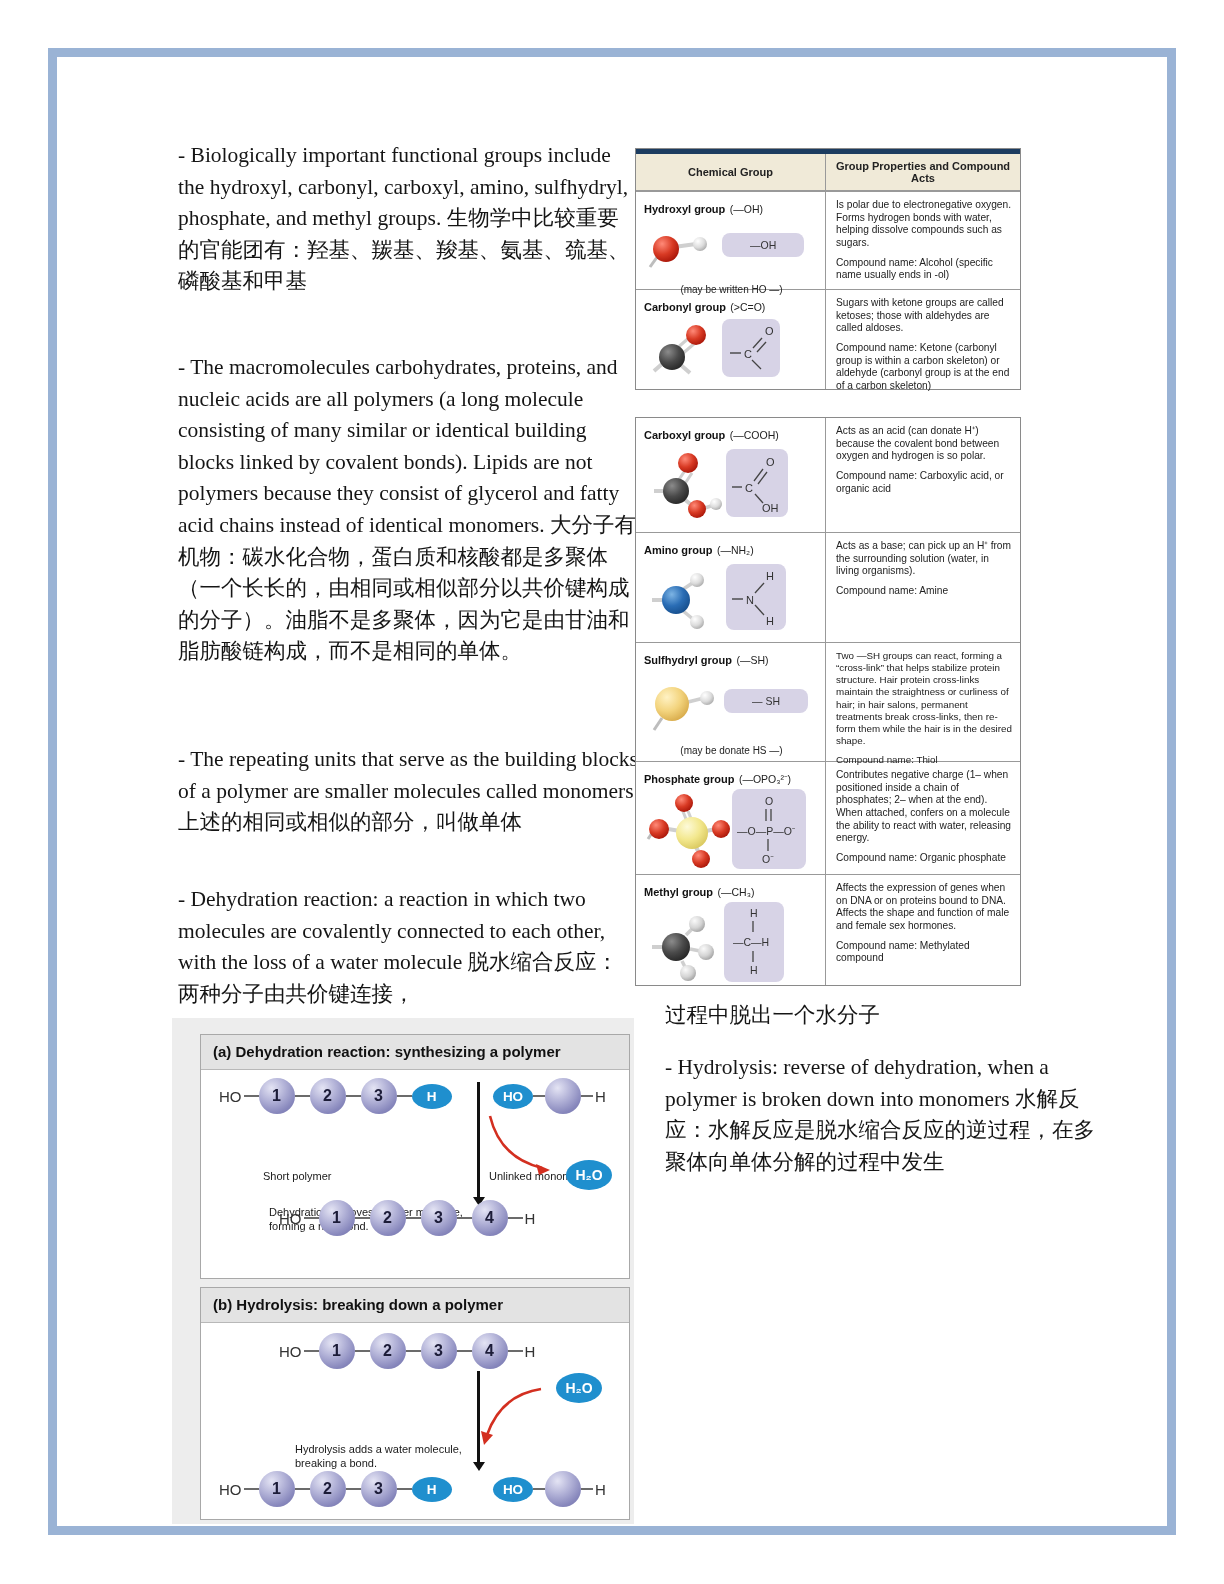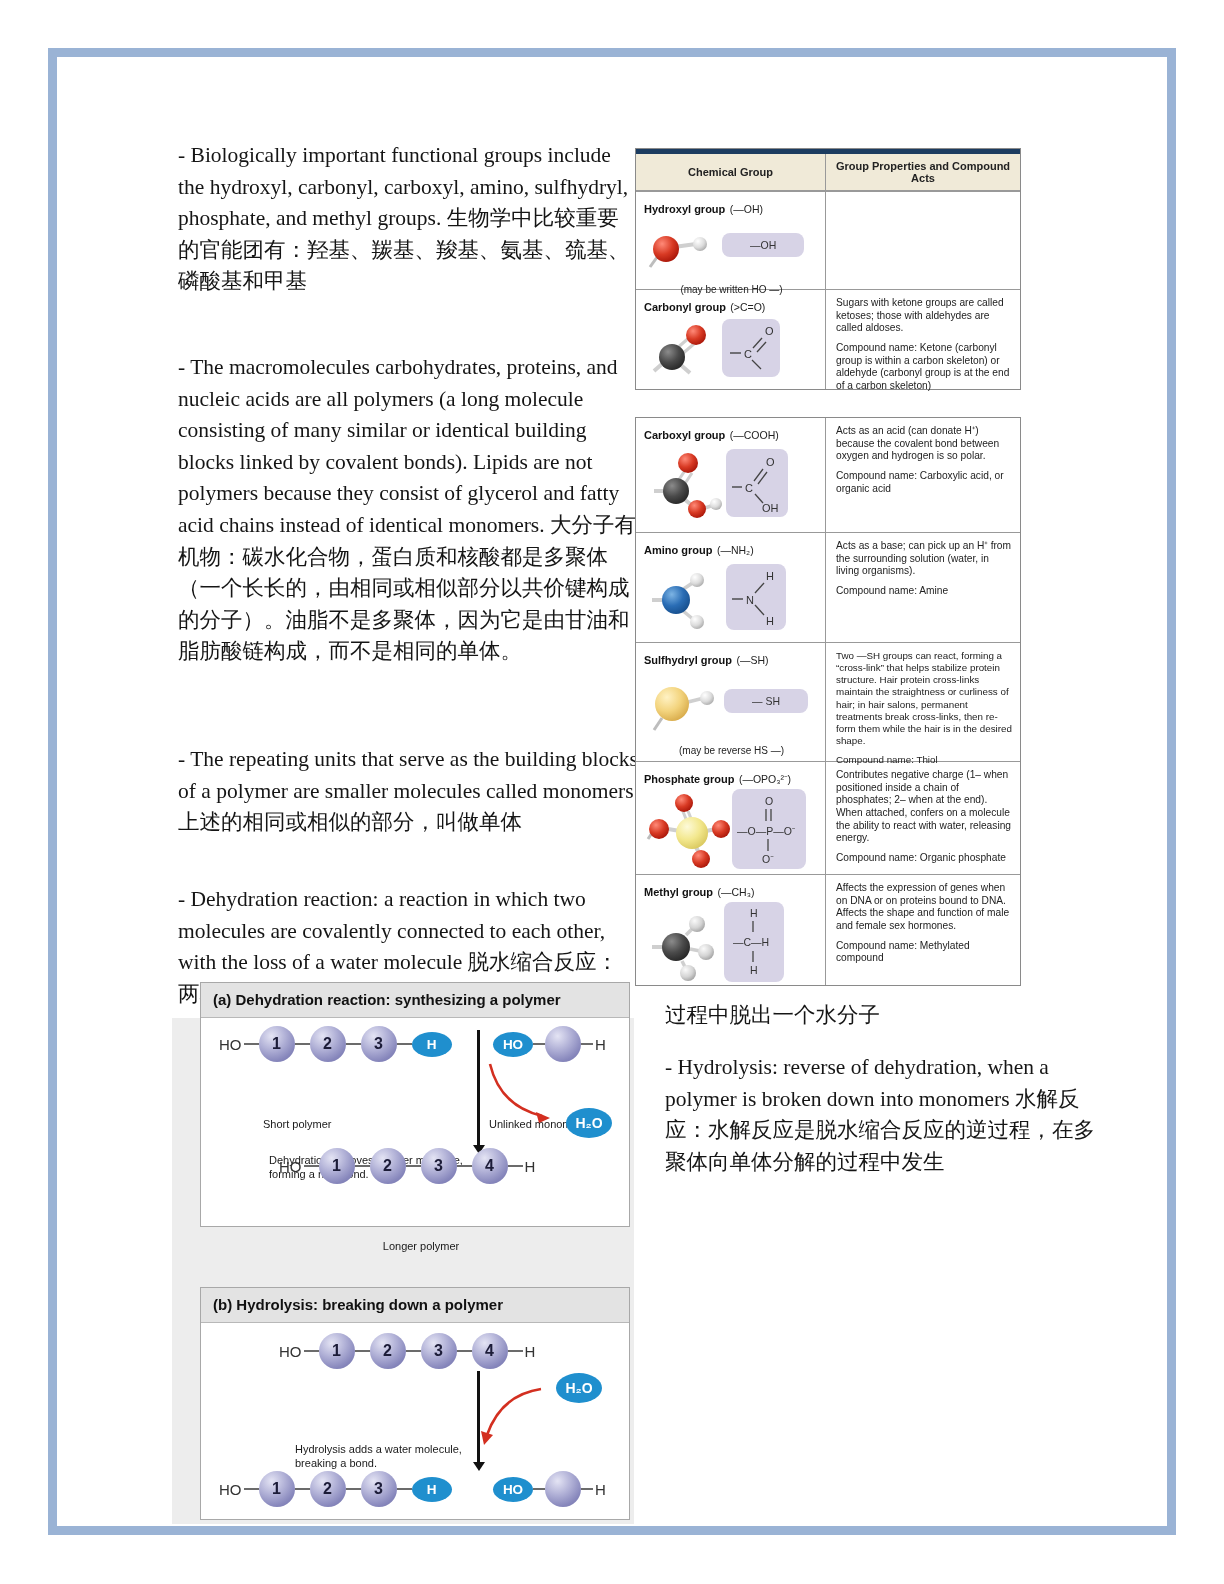--- a/index.html
+++ b/index.html
@@ -127,20 +127,24 @@
           <svg width="78" height="52">
             <line x1="16" y1="34" x2="6" y2="48" stroke="#bdbdbd" stroke-width="3"></line>
             <line x1="30" y1="28" x2="52" y2="25" stroke="#cfcfcf" stroke-width="4"></line>
             <circle cx="22" cy="30" r="13" fill="url(#gRed)"></circle>
             <circle cx="56" cy="25" r="7" fill="url(#gWhite)"></circle>
           </svg>
           <div class="fbox fbox-label">—OH</div>
         </div>
         <div class="cap">(may be written HO —)</div>
       </div>
+      <div class="rcell">
+        <p class="desc">Is polar due to electronegative oxygen. Forms hydrogen bonds with water, helping dissolve compounds such as sugars.</p>
+        <p class="cmp">Compound name: Alcohol (specific name usually ends in -ol)</p>
+      </div>
     </div>
 
     <div class="trow" style="height:100px;justify-content:flex-end;">
       <div class="lcell">
         <span class="rowtitle">Carbonyl group</span>
         <span class="rowformula">(&gt;C=O)</span>
         <div class="molrow">
           <svg width="78" height="62">
             <line x1="26" y1="40" x2="10" y2="54" stroke="#cfcfcf" stroke-width="4"></line>
             <line x1="30" y1="42" x2="46" y2="56" stroke="#cfcfcf" stroke-width="4"></line>
@@ -242,21 +246,21 @@
         <span class="rowformula">(—SH)</span>
         <div class="molrow">
           <svg width="80" height="62">
             <line x1="18" y1="48" x2="10" y2="60" stroke="#bdbdbd" stroke-width="3"></line>
             <line x1="44" y1="32" x2="60" y2="28" stroke="#cfcfcf" stroke-width="3.5"></line>
             <circle cx="28" cy="34" r="17" fill="url(#gYellow)"></circle>
             <circle cx="63" cy="28" r="7" fill="url(#gWhite)"></circle>
           </svg>
           <div class="fbox fbox-label">— SH</div>
         </div>
-        <div class="cap">(may be reverse HS —)</div>
+        <div class="cap">(may be donate HS —)</div>
       </div>
       <div class="rcell" style="font-size:9.8px;">
         <p class="desc">Two —SH groups can react, forming a “cross-link” that helps stabilize protein structure. Hair protein cross-links maintain the straightness or curliness of hair; in hair salons, permanent treatments break cross-links, then re-form them while the hair is in the desired shape.</p>
         <p class="cmp">Compound name: Thiol</p>
       </div>
     </div>
 
     <div class="trow" style="height:113px;">
       <div class="lcell">
         <span class="rowtitle">Phosphate group</span>
@@ -321,21 +325,21 @@
       </div>
       <div class="rcell">
         <p class="desc">Affects the expression of genes when on DNA or on proteins bound to DNA. Affects the shape and function of male and female sex hormones.</p>
         <p class="cmp">Compound name: Methylated compound</p>
       </div>
     </div>
   </div>
 
   <div class="figbg"></div>
 
-  <div class="figbox" style="left:200px;top:982px;height:245px;">
+  <div class="figbox" style="left:200px;top:1034px;height:245px;">
     <div class="fighead">(a) Dehydration reaction: synthesizing a polymer</div>
     <div class="figcontent" style="height:208px;">
       <div class="chain" style="left:16px;top:8px;">
         <span class="endl">HO</span>
         <div class="bond"></div>
         <div class="mball">
             <span>1</span>
           </div>
         <div class="bond"></div>
         <div class="mball">

